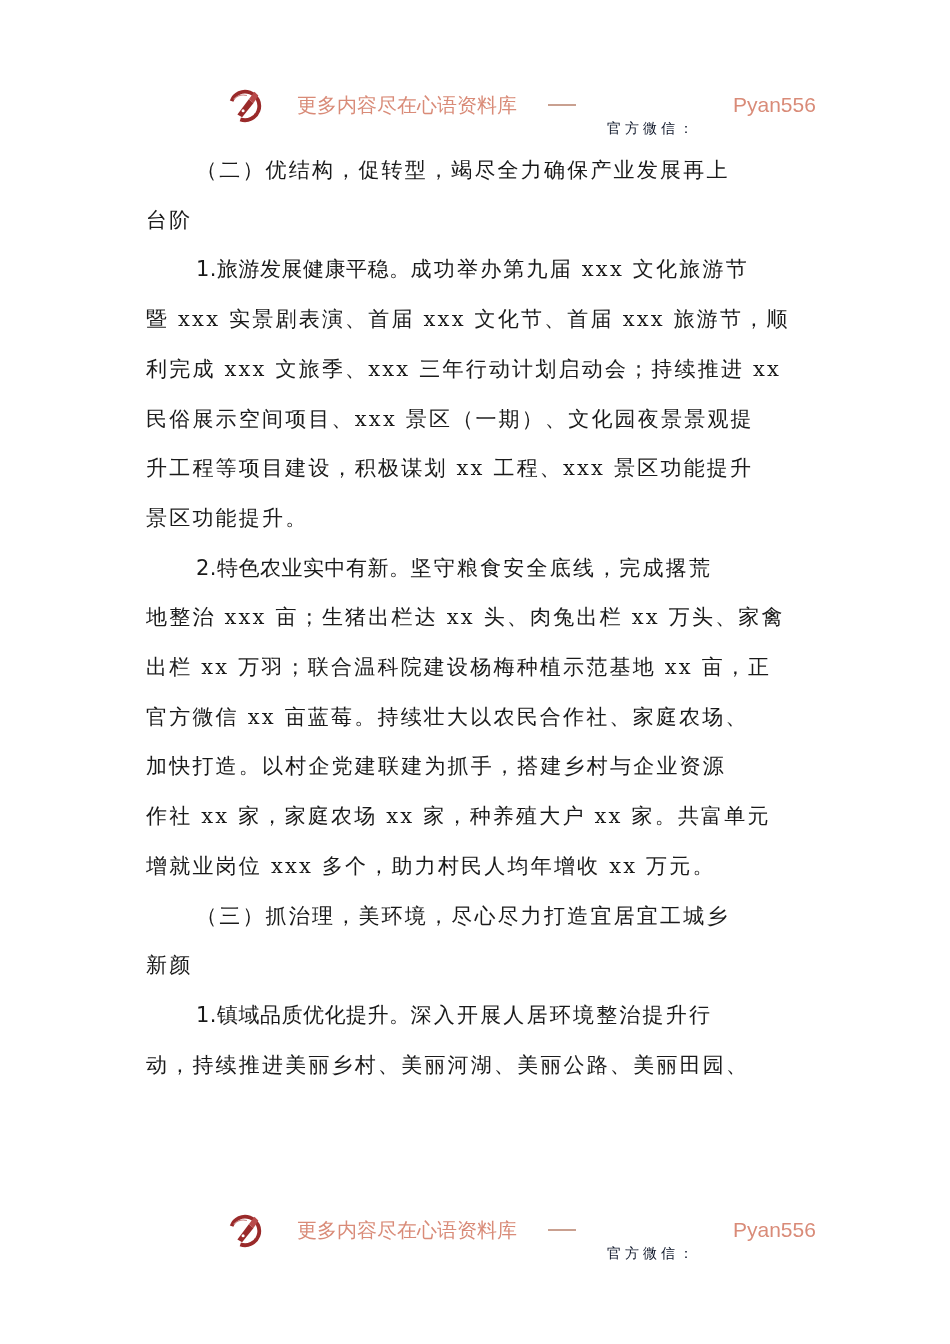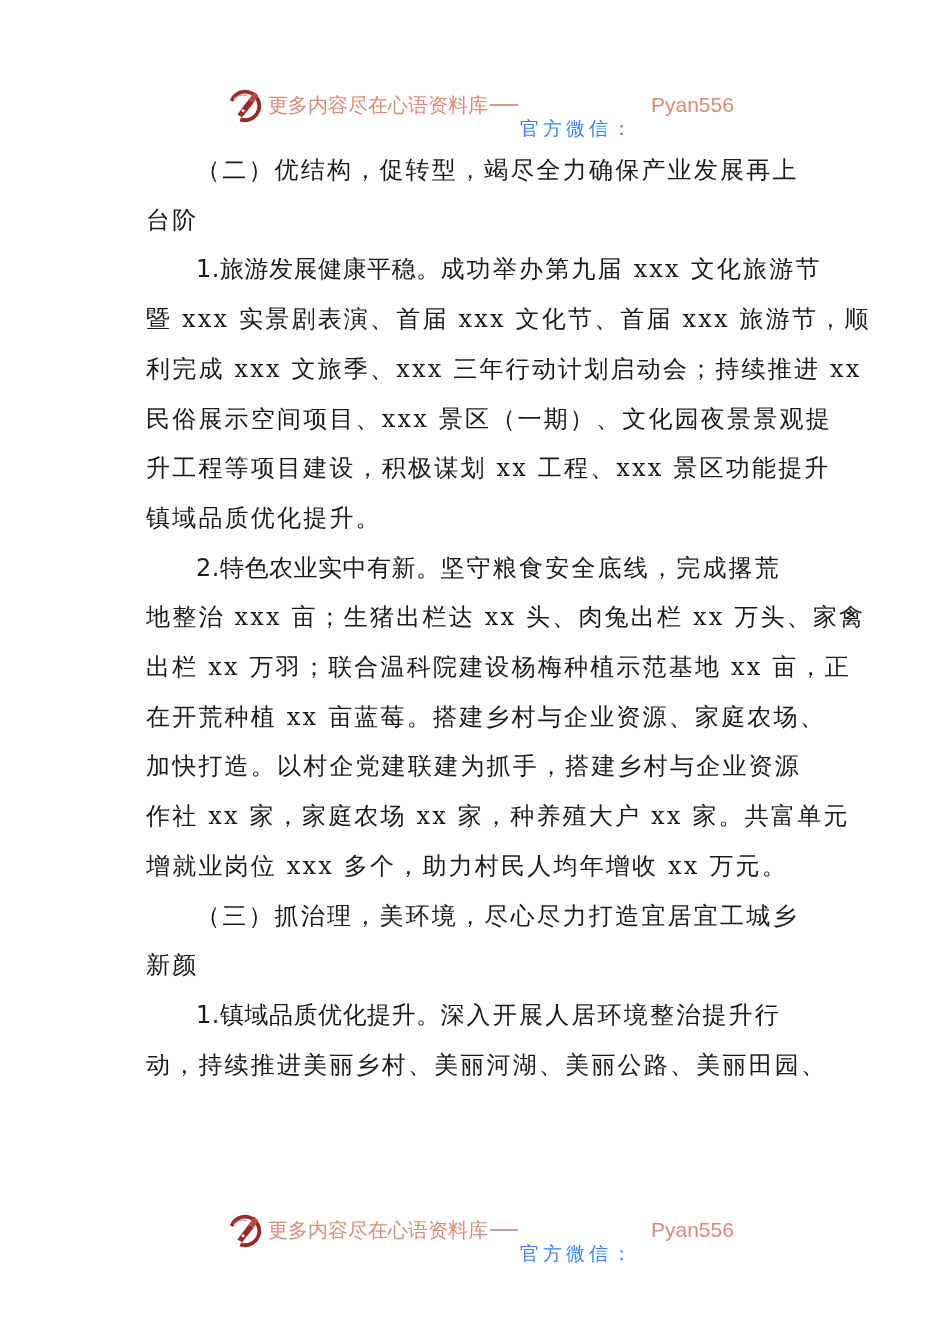--- a/index.html
+++ b/index.html
@@ -14,20 +14,21 @@
       overflow: hidden;
       font-family: "DejaVu Serif", "Liberation Serif", serif;
       color: #1a1a1a;
     }
     .watermark {
       position: absolute;
       left: 226px;
       display: flex;
       align-items: center;
       height: 44px;
+      gap: 29px;
     }
     .watermark.top { top: 83px; }
     .watermark.bottom { top: 1208px; }
     .wm-logo {
       width: 38px;
       height: 38px;
       margin-right: 4px;
       flex: 0 0 auto;
     }
     .wm-brand {
@@ -39,40 +40,40 @@
     .wm-dash {
       display: inline-block;
       width: 28px;
       height: 2px;
       background: #c9a090;
       margin: 0 2px;
       vertical-align: middle;
     }
     .wm-official {
       font-family: "DejaVu Serif", serif;
-      font-size: 19px;
-      color: #3b82f6;
+      font-size: 14px;
+      color: #0f172a;
       letter-spacing: 4px;
       margin-top: 48px;
     }
     .wm-id {
       font-family: "Liberation Sans", sans-serif;
       font-size: 21px;
       color: #d98b78;
-      margin-left: 16px;
+      margin-left: 7px;
     }
     .content {
       position: absolute;
       left: 146px;
       top: 146px;
       width: 660px;
     }
     .para {
       margin: 0;
-      font-size: 24px;
+      font-size: 21px;
       line-height: 49.7px;
       letter-spacing: 2.2px;
       text-align: justify;
       text-align-last: left;
       word-break: break-all;
     }
     .section-heading { text-indent: 50px; }
     .lead {
       font-weight: normal;
       font-family: "DejaVu Sans", sans-serif;
@@ -108,30 +109,30 @@
   </p>
 
   <p class="para">
     <span class="line" style="padding-left:50px;">
       <span class="lead">1.旅游发展健康平稳。</span><span>成功举办第九届 xxx 文化旅游节</span>
     </span>
     <span class="line">暨 xxx 实景剧表演、首届 xxx 文化节、首届 xxx 旅游节，顺</span>
     <span class="line">利完成 xxx 文旅季、xxx 三年行动计划启动会；持续推进 xx</span>
     <span class="line">民俗展示空间项目、xxx 景区（一期）、文化园夜景景观提</span>
     <span class="line">升工程等项目建设，积极谋划 xx 工程、xxx 景区功能提升</span>
-    <span class="line">镇域品质优化提升。</span>
+    <span class="line">景区功能提升。</span>
   </p>
 
   <p class="para">
     <span class="line" style="padding-left:50px;">
       <span class="lead">2.特色农业实中有新。</span><span>坚守粮食安全底线，完成撂荒</span>
     </span>
     <span class="line">地整治 xxx 亩；生猪出栏达 xx 头、肉兔出栏 xx 万头、家禽</span>
     <span class="line">出栏 xx 万羽；联合温科院建设杨梅种植示范基地 xx 亩，正</span>
-    <span class="line">在开荒种植 xx 亩蓝莓。搭建乡村与企业资源、家庭农场、</span>
+    <span class="line">官方微信 xx 亩蓝莓。持续壮大以农民合作社、家庭农场、</span>
     <span class="line">加快打造。以村企党建联建为抓手，搭建乡村与企业资源</span>
     <span class="line">作社 xx 家，家庭农场 xx 家，种养殖大户 xx 家。共富单元</span>
     <span class="line">增就业岗位 xxx 多个，助力村民人均年增收 xx 万元。</span>
   </p>
 
   <p class="para section-heading">
     <span>（三）抓治理，美环境，尽心尽力打造宜居宜工城乡</span><br>
     <span style="display:inline-block;margin-left:-50px;">新颜</span>
   </p>
 

